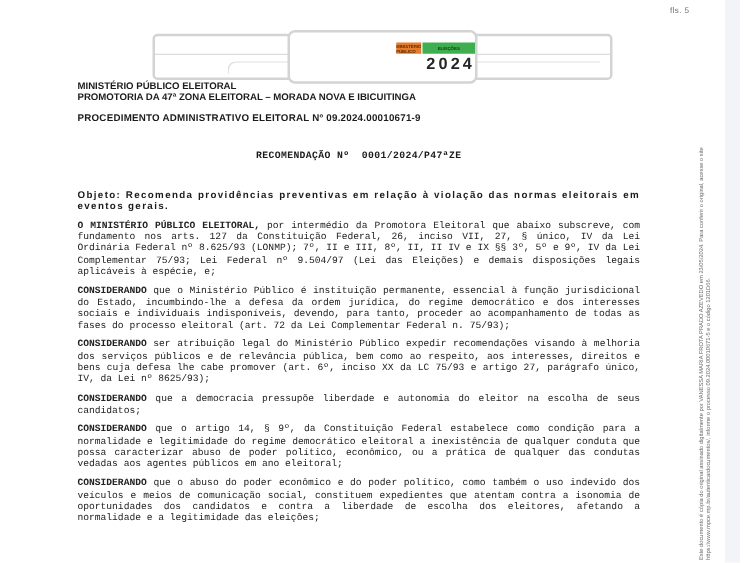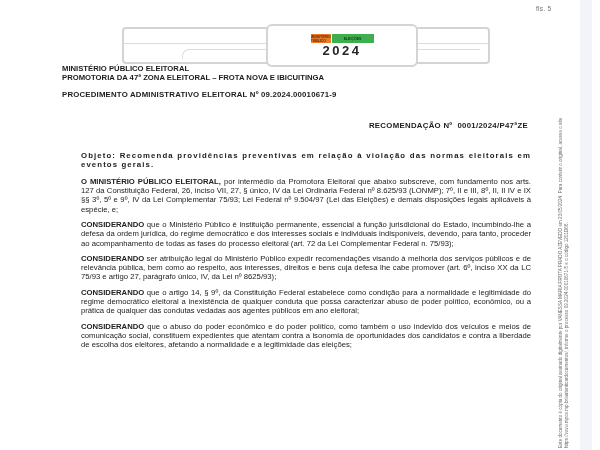--- a/index.html
+++ b/index.html
@@ -13,41 +13,41 @@
   .folio{position:absolute;top:5px;left:536px;font-size:6.5px;color:#6f6f6f;letter-spacing:0.3px;}
 
   
   .banner{position:absolute;left:122px;top:27px;width:364px;height:33px;
     border:2px solid #d4d4d4;border-radius:4px;background:#fff;}
   .banner-line1{position:absolute;left:0;right:0;top:14px;border-top:1.5px solid #dcdcdc;}
   .banner-line2{position:absolute;left:58px;right:8px;top:20px;height:9px;
     border-top:1.5px solid #dcdcdc;border-left:1.5px solid #dcdcdc;border-top-left-radius:7px;}
   .logo-box{position:absolute;left:50%;transform:translateX(-50%);top:-5px;width:148px;height:39px;
     background:#fff;border:2px solid #d4d4d4;border-radius:6px;
-    display:flex;flex-direction:column;align-items:center;justify-content:center;gap:1px;margin-left:36px;}
+    display:flex;flex-direction:column;align-items:flex-end;justify-content:center;gap:1px;}
   .logo-row{display:flex;gap:1px;align-items:stretch;height:9px;}
   .logo-cell{font-size:3.5px;line-height:4px;font-weight:bold;overflow:hidden;
     display:flex;align-items:center;justify-content:center;padding:0 1px;}
   .logo-orange{background:#e87a2e;color:#5a3000;width:18px;}
   .logo-green{background:#3fae4e;color:#0d3d16;width:40px;}
   .logo-year{font-size:13px;line-height:13px;font-weight:bold;letter-spacing:2.5px;color:#262626;}
 
   
   .org-head{position:absolute;left:62px;top:64px;width:450px;text-align:left;
     font-weight:bold;font-size:7.7px;line-height:9px;color:#1c1c1c;}
   .procedure{position:absolute;left:62px;top:90px;width:450px;
     font-weight:bold;font-size:7.8px;letter-spacing:0.2px;color:#1c1c1c;}
-  .rec-title{position:absolute;left:78px;top:121px;width:450px;text-align:right;
-    font-weight:bold;font-size:7.8px;letter-spacing:0.3px;white-space:pre;color:#1c1c1c;}
+  .rec-title{position:absolute;left:62px;top:121px;width:450px;text-align:center;
+    font-weight:bold;font-size:7.8px;letter-spacing:0.3px;white-space:pre;color:#1c1c1c;font-family:Liberation Mono, monospace;}
 
   
-  .content{position:absolute;left:62px;top:151px;width:450px;margin-left:19px;}
+  .content{position:absolute;left:62px;top:151px;width:450px;}
   .objeto{font-weight:bold;text-align:justify;font-size:7.8px;line-height:9.4px;
     letter-spacing:1.1px;margin:0 0 7px 0;color:#1c1c1c;}
-  .body-par{margin:0 0 6px 0;text-align:justify;font-size:7.7px;line-height:9.3px;color:#222;}
+  .body-par{margin:0 0 6px 0;text-align:justify;font-size:7.7px;line-height:9.3px;color:#222;font-family:Liberation Mono, monospace;}
   .lead{font-weight:bold;}
 
   
   .stamp{position:absolute;left:558px;top:448px;width:300px;
     transform:rotate(-90deg);transform-origin:0 0;
     font-size:4.6px;line-height:5.8px;color:#6a6a6a;white-space:nowrap;}
 </style>
 </head>
 <body>
 
@@ -64,40 +64,43 @@
       <div class="logo-row">
         <span class="logo-cell logo-orange">MINISTÉRIO PÚBLICO</span>
         <span class="logo-cell logo-green">ELEIÇÕES</span>
       </div>
       <div class="logo-year">2024</div>
     </div>
   </div>
 
   <div class="org-head">
     <div>MINISTÉRIO PÚBLICO ELEITORAL</div>
-    <div>PROMOTORIA DA 47ª ZONA ELEITORAL – FROTA NOVA E IBICUITINGA</div>
+    <div>PROMOTORIA DA 47ª ZONA ELEITORAL – MORADA NOVA E IBICUITINGA</div>
   </div>
 
   <div class="procedure">PROCEDIMENTO ADMINISTRATIVO ELEITORAL Nº 09.2024.00010671-9</div>
 
   <div class="rec-title">RECOMENDAÇÃO Nº  0001/2024/P47ªZE</div>
 
   <div class="content">
     <p class="objeto">Objeto: Recomenda providências preventivas em relação à violação das normas eleitorais em eventos gerais.</p>
 
     <p class="body-par">
       <span class="lead">O MINISTÉRIO PÚBLICO ELEITORAL,</span><span> por intermédio da Promotora Eleitoral que abaixo subscreve, com fundamento nos arts. 127 da Constituição Federal, 26, inciso VII, 27, § único, IV da Lei Ordinária Federal nº 8.625/93 (LONMP); 7º, II e III, 8º, II, II IV e IX §§ 3º, 5º e 9º, IV da Lei Complementar 75/93; Lei Federal nº 9.504/97 (Lei das Eleições) e demais disposições legais aplicáveis à espécie, e;</span>
     </p>
     <p class="body-par">
       <span class="lead">CONSIDERANDO</span><span> que o Ministério Público é instituição permanente, essencial à função jurisdicional do Estado, incumbindo-lhe a defesa da ordem jurídica, do regime democrático e dos interesses sociais e individuais indisponíveis, devendo, para tanto, proceder ao acompanhamento de todas as fases do processo eleitoral (art. 72 da Lei Complementar Federal n. 75/93);</span>
     </p>
     <p class="body-par">
       <span class="lead">CONSIDERANDO</span><span> ser atribuição legal do Ministério Público expedir recomendações visando à melhoria dos serviços públicos e de relevância pública, bem como ao respeito, aos interesses, direitos e bens cuja defesa lhe cabe promover (art. 6º, inciso XX da LC 75/93 e artigo 27, parágrafo único, IV, da Lei nº 8625/93);</span>
     </p>
     <p class="body-par">
+      <span class="lead">CONSIDERANDO</span><span> que a democracia pressupõe liberdade e autonomia do eleitor na escolha de seus candidatos;</span>
+    </p>
+    <p class="body-par">
       <span class="lead">CONSIDERANDO</span><span> que o artigo 14, § 9º, da Constituição Federal estabelece como condição para a normalidade e legitimidade do regime democrático eleitoral a inexistência de qualquer conduta que possa caracterizar abuso de poder político, econômico, ou a prática de qualquer das condutas vedadas aos agentes públicos em ano eleitoral;</span>
     </p>
     <p class="body-par">
       <span class="lead">CONSIDERANDO</span><span> que o abuso do poder econômico e do poder político, como também o uso indevido dos veículos e meios de comunicação social, constituem expedientes que atentam contra a isonomia de oportunidades dos candidatos e contra a liberdade de escolha dos eleitores, afetando a normalidade e a legitimidade das eleições;</span>
     </p>
   </div>
 
   <div class="stamp">
     <div>Este documento é cópia do original assinado digitalmente por VANESSA MARIA FROTA PRADO AZEVEDO em 23/05/2024. Para conferir o original, acesse o site</div>
     <div>https://www.mpce.mp.br/autenticardocumentos/, informe o processo 09.2024.00010671-5 e o código 1201D66.</div>

